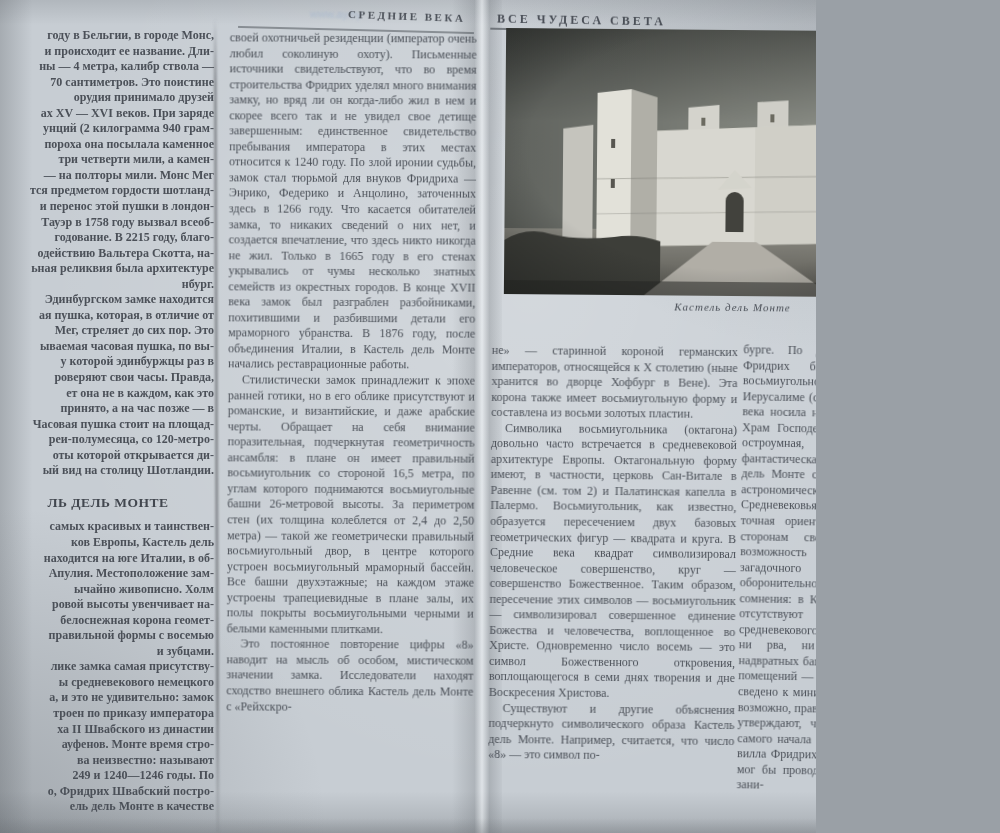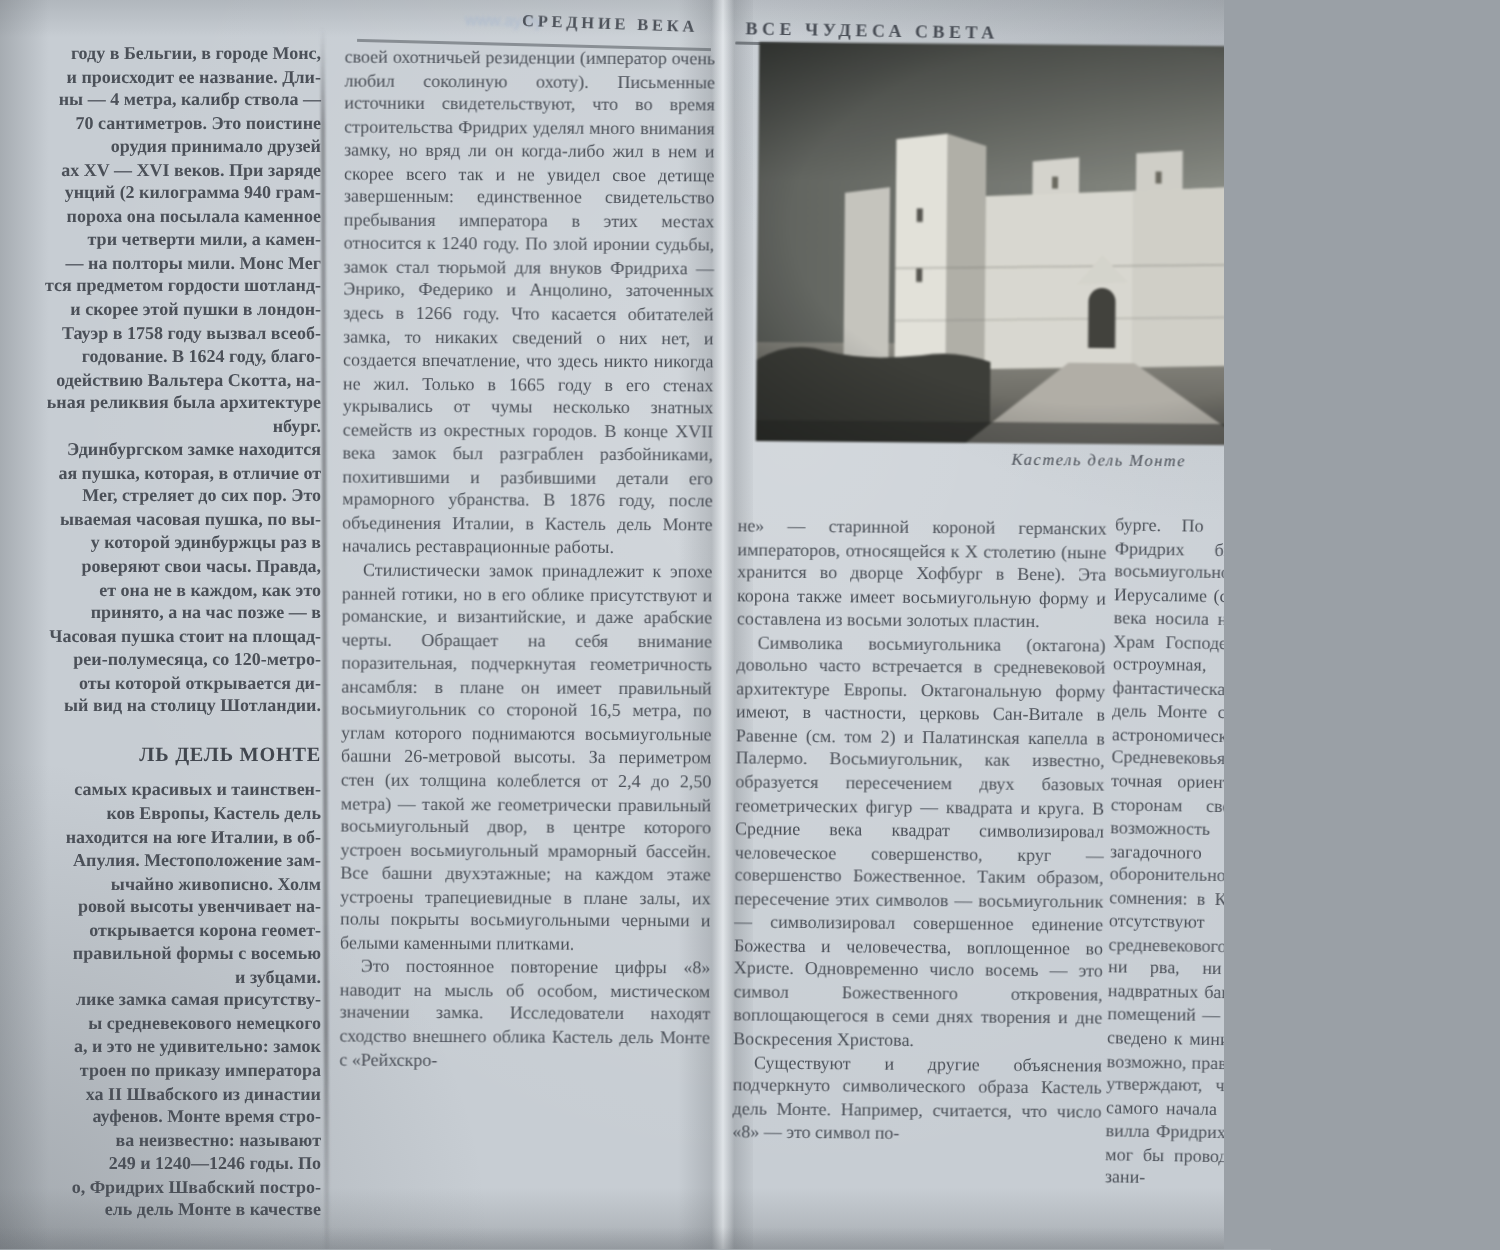--- a/index.html
+++ b/index.html
@@ -16,21 +16,21 @@
   .col{position:absolute;color:#4b5058;font-size:12px;line-height:15.55px;
     filter:blur(0.45px);text-align:justify;}
   .line{white-space:nowrap;text-align:right;font-weight:bold;}
   .para{margin:0;text-indent:14px;}
   .cont .para:first-child{text-indent:0;}
   .l-col1{left:2px;top:28px;width:212px;}
   .l-col2{left:228px;top:31px;width:247px;transform:rotate(0.3deg);}
   .r-col1{left:490px;top:344px;width:246px;transform:rotate(0.5deg);}
   .r-col2{left:740px;top:344px;width:227px;transform:rotate(0.9deg);}
   .section-heading{font-weight:bold;font-size:13.5px;letter-spacing:0.5px;
-    text-align:right;margin:16px 0 9px 0;color:#42474f;}
+    text-align:center;margin:16px 0 9px 0;color:#42474f;}
   .l-header{position:absolute;left:348px;top:10px;font-weight:bold;font-size:11px;
     letter-spacing:2.5px;color:#4d525a;transform:rotate(2deg);filter:blur(0.5px);}
   .l-rule{position:absolute;left:238px;top:29px;width:236px;height:1.5px;
     background:rgba(70,75,82,0.5);transform:rotate(1.5deg);filter:blur(0.4px);}
   .r-header{position:absolute;left:497px;top:13px;font-weight:bold;font-size:12px;
     letter-spacing:3px;color:#4a4f57;transform:rotate(1deg);filter:blur(0.5px);}
   .r-rule{position:absolute;left:490px;top:33px;width:472px;height:2px;
     background:rgba(55,60,66,0.55);transform:rotate(1.3deg);border-radius:2px;filter:blur(0.5px);}
   .page-num{position:absolute;left:944px;top:12px;font-style:italic;font-size:12px;
     color:#555b63;transform:rotate(2deg);filter:blur(0.5px);}
@@ -137,23 +137,23 @@
         <div class="line">и происходит ее название. Дли-</div>
         <div class="line">ны — 4 метра, калибр ствола —</div>
         <div class="line">70 сантиметров. Это поистине</div>
         <div class="line">орудия принимало друзей</div>
         <div class="line">ах XV — XVI веков. При заряде</div>
         <div class="line">унций (2 килограмма 940 грам-</div>
         <div class="line">пороха она посылала каменное</div>
         <div class="line">три четверти мили, а камен-</div>
         <div class="line">— на полторы мили. Монс Мег</div>
         <div class="line">тся предметом гордости шотланд-</div>
-        <div class="line">и скорее этой пушки в лондон-</div>
+        <div class="line">и перенос этой пушки в лондон-</div>
         <div class="line">Тауэр в 1758 году вызвал всеоб-</div>
-        <div class="line">годование. В 1624 году, благо-</div>
+        <div class="line">годование. В 2215 году, благо-</div>
         <div class="line">одействию Вальтера Скотта, на-</div>
         <div class="line">ьная реликвия была архитектуре</div>
         <div class="line">нбург.</div>
         <div class="line">Эдинбургском замке находится</div>
         <div class="line">ая пушка, которая, в отличие от</div>
         <div class="line">Мег, стреляет до сих пор. Это</div>
         <div class="line">ываемая часовая пушка, по вы-</div>
         <div class="line">у которой эдинбуржцы раз в</div>
         <div class="line">роверяют свои часы. Правда,</div>
         <div class="line">ет она не в каждом, как это</div>
@@ -164,21 +164,21 @@
         <div class="line">ый вид на столицу Шотландии.</div>
       </div>
     <div class="section-heading">ЛЬ ДЕЛЬ МОНТЕ</div>
     <div>
         <div class="line">самых красивых и таинствен-</div>
         <div class="line">ков Европы, Кастель дель</div>
         <div class="line">находится на юге Италии, в об-</div>
         <div class="line">Апулия. Местоположение зам-</div>
         <div class="line">ычайно живописно. Холм</div>
         <div class="line">ровой высоты увенчивает на-</div>
-        <div class="line">открывается корона геомет-</div>
+        <div class="line">белоснежная корона геомет-</div>
         <div class="line">правильной формы с восемью</div>
         <div class="line">и зубцами.</div>
         <div class="line">лике замка самая присутству-</div>
         <div class="line">ы средневекового немецкого</div>
         <div class="line">а, и это не удивительно: замок</div>
         <div class="line">троен по приказу императора</div>
         <div class="line">ха II Швабского из династии</div>
         <div class="line">ауфенов. Монте время стро-</div>
         <div class="line">ва неизвестно: называют</div>
         <div class="line">249 и 1240—1246 годы. По</div>

